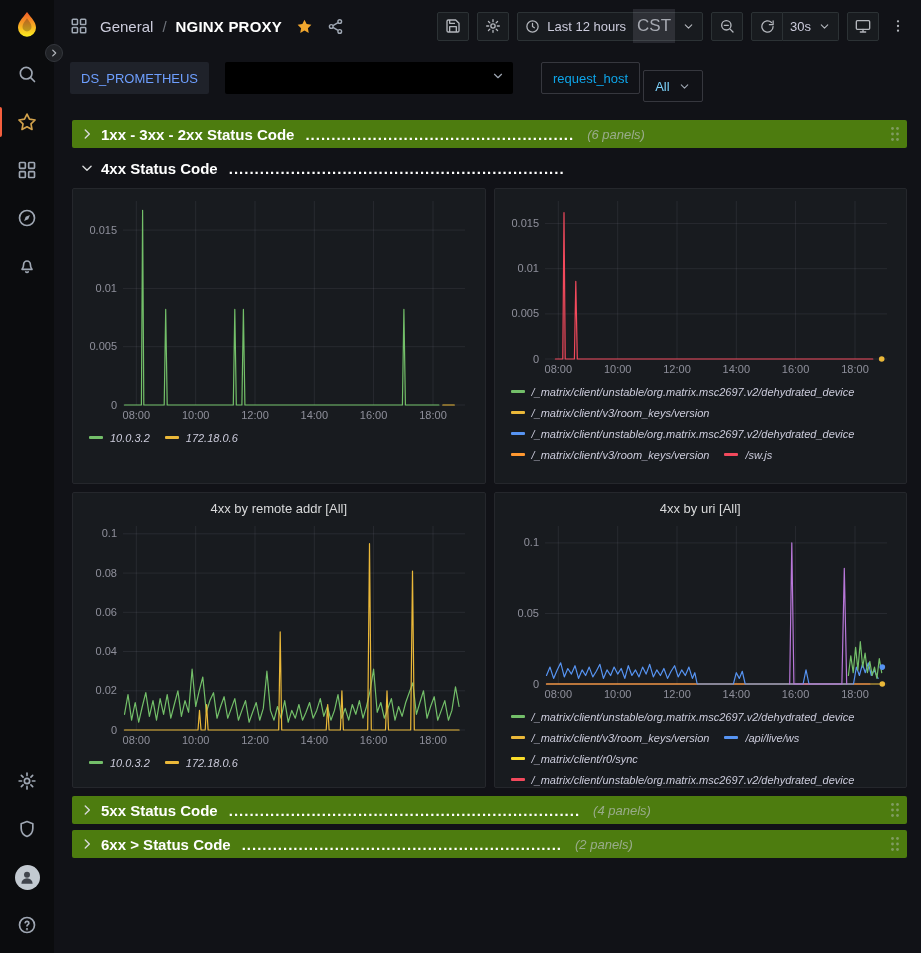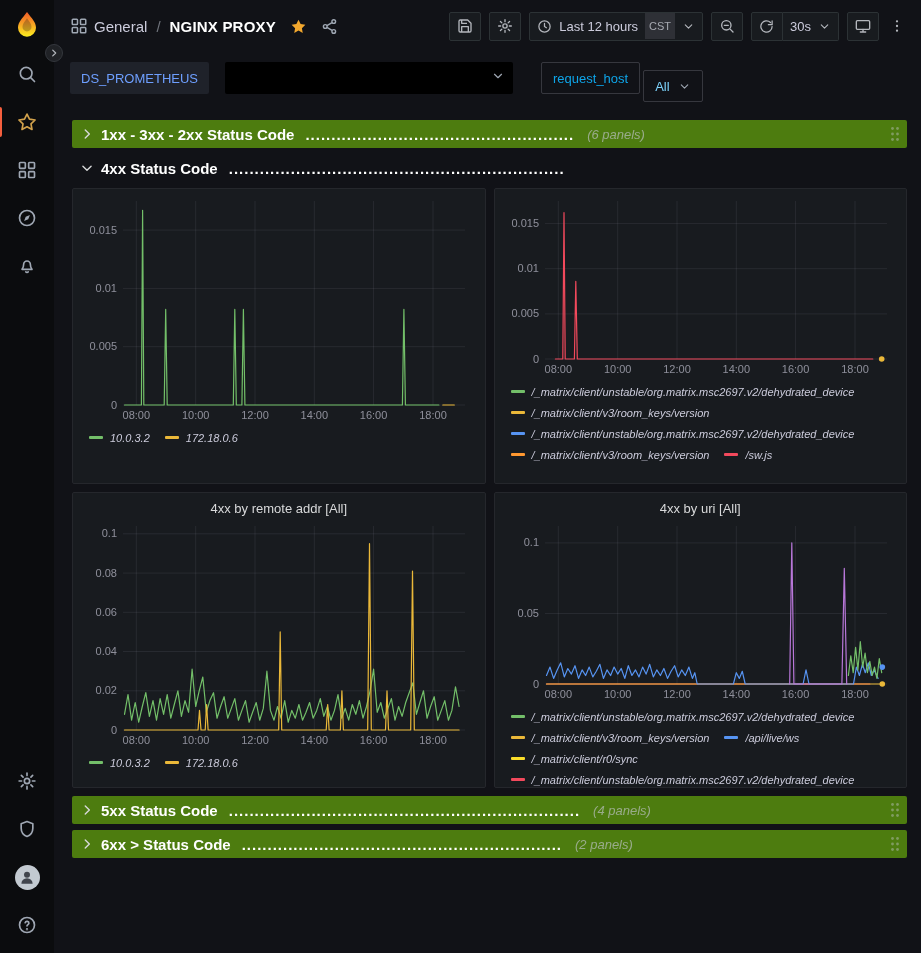--- a/index.html
+++ b/index.html
@@ -22,30 +22,30 @@
   .sideitem{height:48px;display:flex;align-items:center;justify-content:center;color:#9fa7b3;position:relative;cursor:pointer;}
   .sideitem.active{color:#d2a24c;}
   .sideitem.active::before{content:"";position:absolute;left:0;top:9px;bottom:9px;width:2px;background:#f55f3e;border-radius:0 2px 2px 0;}
   .avatar-circle{width:25px;height:25px;border-radius:50%;background:#c3cad1;display:flex;align-items:center;justify-content:center;color:#41454d;overflow:hidden;}
 
   
   .main{flex:1;display:flex;flex-direction:column;min-width:0;}
 
   .topbar{height:52px;flex:none;display:flex;align-items:center;padding:0 12px 0 16px;gap:6px;}
   .crumb-icon{color:#9fa7b3;display:flex;}
-  .crumb-section{font-size:15px;color:#ccccdc;cursor:pointer;}
+  .crumb-section{font-size:15px;color:#ccccdc;margin-left:6px;cursor:pointer;}
   .crumb-sep{color:#70747c;font-size:15px;margin:0 3px;}
   .crumb-title{font-size:15px;font-weight:600;color:#ffffff;letter-spacing:.2px;}
   .crumb-star{margin-left:8px;display:flex;cursor:pointer;}
   .crumb-share{margin-left:8px;display:flex;color:#9fa7b3;cursor:pointer;}
   .topbar-right{margin-left:auto;display:flex;align-items:center;gap:8px;}
-  .tbtn{height:29px;min-width:32px;display:flex;align-items:center;justify-content:flex-start;gap:7px;
+  .tbtn{height:29px;min-width:32px;display:flex;align-items:center;justify-content:center;gap:7px;
     background:#181b1f;border:1px solid #2c3235;border-radius:2px;color:#ccccdc;font-size:13px;padding:0 7px;cursor:pointer;white-space:nowrap;}
   .tbtn .ic{display:flex;color:#b4b7bd;}
-  .tz-badge{font-size:11px;color:#a6a9b1;background:rgba(204,204,220,.12);padding:7px 4px;border-radius:0;}
+  .tz-badge{font-size:17px;color:#a6a9b1;background:rgba(204,204,220,.12);padding:7px 4px;border-radius:0;}
   .btn-group{display:flex;}
   .btn-group .tbtn:first-child{border-radius:2px 0 0 2px;}
   .btn-group .tbtn:last-child{border-radius:0 2px 2px 0;border-left:none;}
   .kebab{border:none;background:transparent;min-width:22px;padding:0 2px;}
 
   
   .varbar{flex:none;display:flex;align-items:center;gap:16px;padding:2px 14px 8px 16px;text-align:center;}
   .varchip{height:32px;display:flex;align-items:center;padding:0 11px;background:#1f222a;border-radius:2px;
     font-size:13px;font-weight:500;color:#6e9fff;cursor:pointer;}
   .ds-select{width:288px;height:32px;background:#000000;border-radius:2px;display:flex;align-items:center;justify-content:flex-end;padding:0 8px;cursor:pointer;color:#9fa7b3;}

